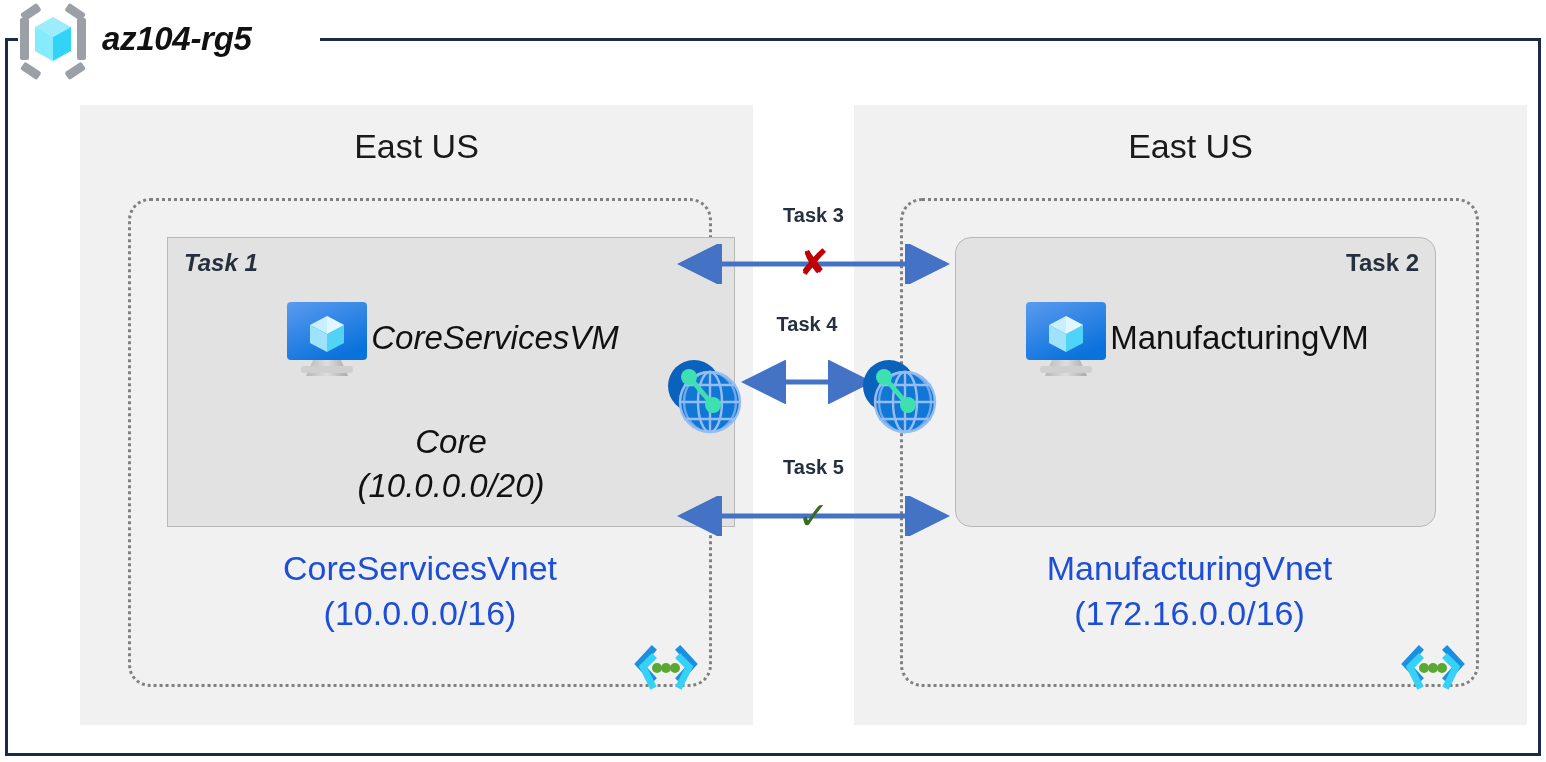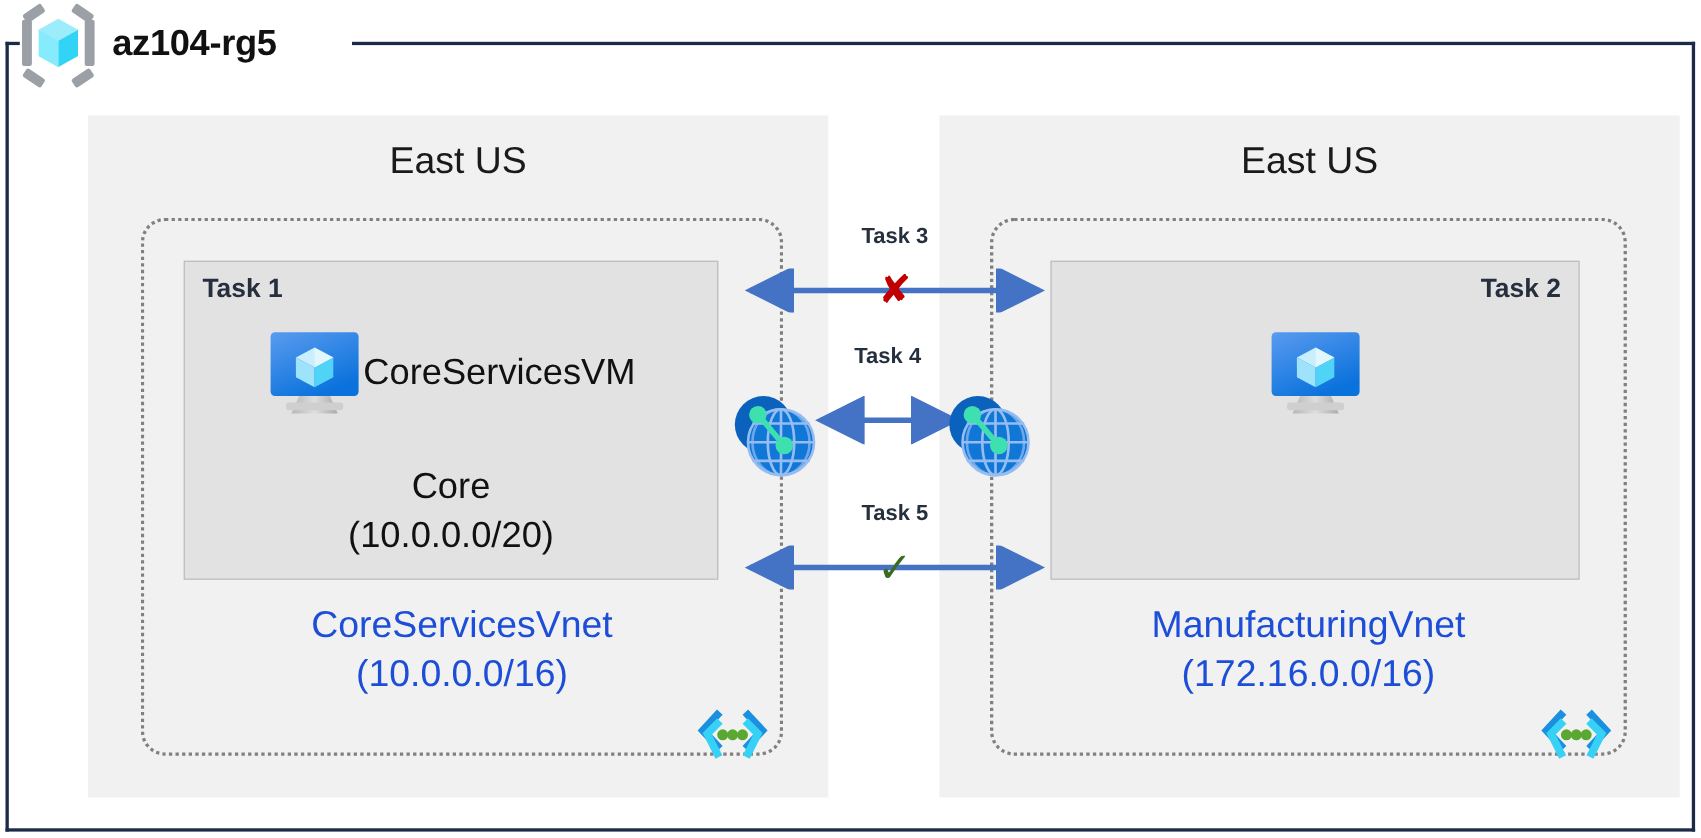--- a/index.html
+++ b/index.html
@@ -29,21 +29,21 @@
   .rg-icon{position:relative;width:70px;height:62px;flex:none;}
   .rg-icon .brk{position:absolute;width:9px;background:#9aa0a6;}
   .rg-icon .brk.l1{left:2px;top:10px;height:42px;border-radius:2px;}
   .rg-icon .brk.l2{left:2px;top:6px;width:20px;height:9px;transform:rotate(-34deg);transform-origin:left top;border-radius:2px;}
   .rg-icon .brk.l3{left:2px;top:52px;width:20px;height:9px;transform:rotate(34deg);transform-origin:left bottom;border-radius:2px;}
   .rg-icon .brk.r1{right:2px;top:10px;height:42px;border-radius:2px;}
   .rg-icon .brk.r2{right:2px;top:6px;width:20px;height:9px;transform:rotate(34deg);transform-origin:right top;border-radius:2px;}
   .rg-icon .brk.r3{right:2px;top:52px;width:20px;height:9px;transform:rotate(-34deg);transform-origin:right bottom;border-radius:2px;}
   .rg-icon .cube{position:absolute;left:17px;top:9px;width:36px;height:44px;}
   #rg-title{
-    font-size:33px;font-weight:bold;color:#111111;letter-spacing:-0.3px;white-space:nowrap;
+    font-size:33px;font-weight:bold;color:#111111;letter-spacing:-0.3px;white-space:nowrap;font-style:italic;
   }
 
   
   .region{
     position:absolute;top:105px;height:620px;background:#f1f1f1;
   }
   #region-left{left:80px;width:673px;}
   #region-right{left:854px;width:673px;}
   .region-label{
     position:absolute;left:0;right:0;top:22px;text-align:center;
@@ -63,22 +63,22 @@
   }
   .vnet-corner-icon{
     position:absolute;right:10px;bottom:-6px;width:66px;height:46px;
   }
 
   
   .subnet{
     position:absolute;top:237px;height:290px;
     background:#e2e2e2;border:1px solid #b8b8b8;box-sizing:border-box;
   }
-  #subnet-left{left:167px;width:486px;}
-  #subnet-right{left:955px;width:481px;}
+  #subnet-left{left:167px;width:568px;font-style:italic;}
+  #subnet-right{left:955px;width:481px;border-radius:16px;}
   .task-badge{
     position:absolute;top:11px;font-size:24px;font-weight:bold;color:#252f3e;
   }
   .task-badge.left{left:16px;}
   .task-badge.right{right:16px;}
   .vm-row{
     position:absolute;top:56px;left:0;right:0;
     display:flex;align-items:center;justify-content:center;
   }
   .vm-name{font-size:33px;color:#111111;white-space:nowrap;}
@@ -223,20 +223,21 @@
         </linearGradient>
       </defs>
       <path d="M30 66 h28 l7 16 h-42 z" fill="url(#vmStandB)"></path>
       <rect x="18" y="72" width="52" height="7" rx="3" fill="#cfcfcf"></rect>
       <rect x="4" y="8" width="80" height="58" rx="4" fill="url(#vmScreenB)"></rect>
       <polygon points="44,22 61,31 44,40 27,31" fill="#c9eefd"></polygon>
       <polygon points="27,31 44,40 44,58 27,49" fill="#9ee3fb"></polygon>
       <polygon points="61,31 44,40 44,58 61,49" fill="#4fd3f7"></polygon>
       <polygon points="44,22 61,31 44,40" fill="#eaf8fe" opacity="0.75"></polygon>
     </svg>
+    <div class="vm-name">ManufacturingVM</div>
   </div>
 </div>
 
 <div class="arrow-row" id="task3-wrap">
   <div class="arrow-label" style="top:-24px;">Task 3</div>
   <svg class="arrow-svg" width="281" height="40" style="top:16px;" xmlns="http://www.w3.org/2000/svg">
     <defs>
       <marker id="ah3a" markerWidth="9" markerHeight="9" refX="8" refY="4.5" orient="auto">
         <polygon points="0,0 9,4.5 0,9" fill="#4472c4"></polygon>
       </marker>

